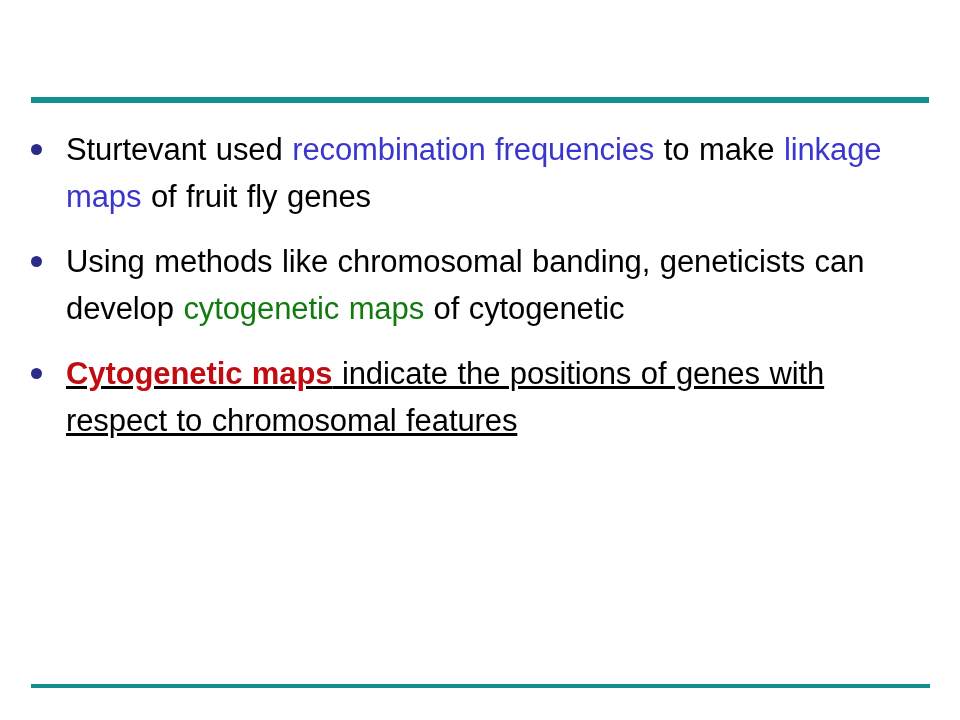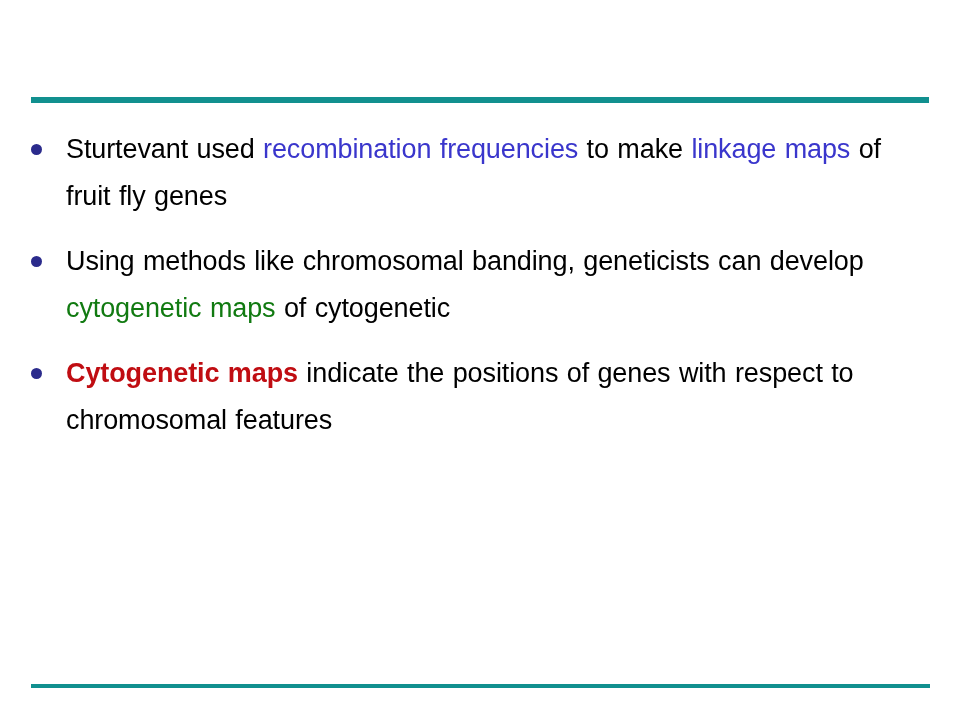--- a/index.html
+++ b/index.html
@@ -40,28 +40,29 @@
     position: absolute;
     left: 28px;
     top: 126px;
     width: 890px;
   }
   .bullet-item {
     position: relative;
     display: block;
     padding-left: 38px;
     margin: 0 0 18px 0;
-    font-size: 27px;
+    font-size: 31px;
     line-height: 47px;
     color: #000000;
     letter-spacing: -0.1px;
     word-spacing: 1px;
   }
   .bullet-item:last-child {
     margin-bottom: 0;
+    text-decoration: underline;
   }
   .bullet-dot {
     position: absolute;
     left: 3px;
     top: 18px;
     width: 11px;
     height: 11px;
     border-radius: 50%;
     background: #2b2b8c;
   }

